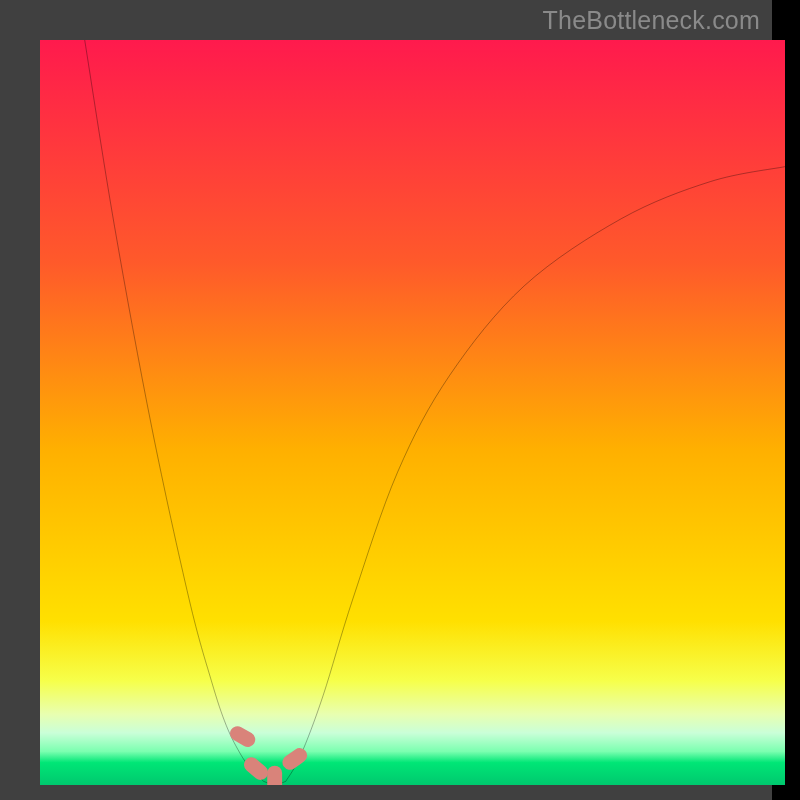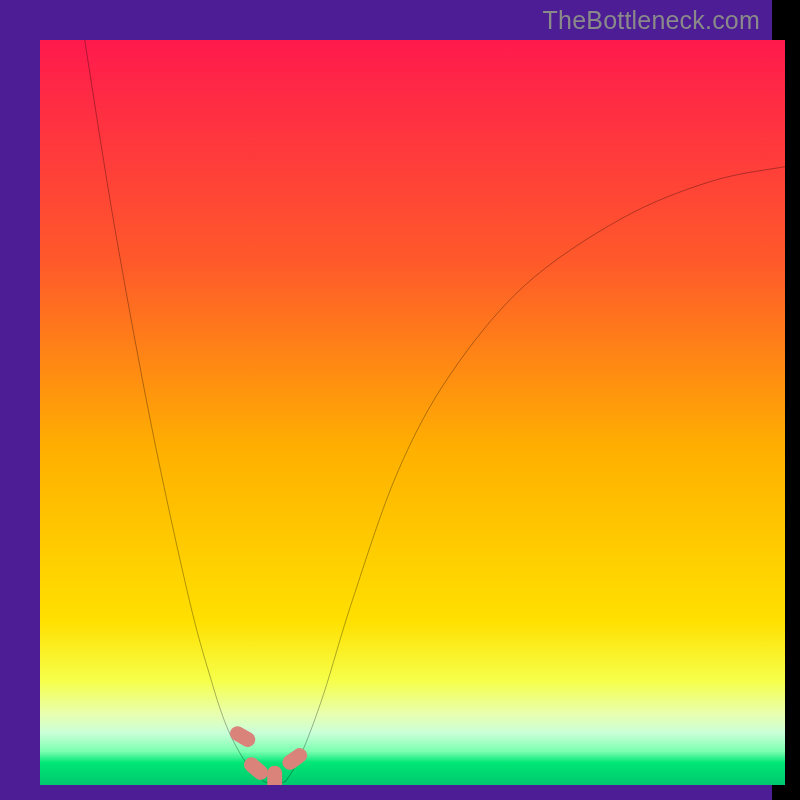--- a/index.html
+++ b/index.html
@@ -9,21 +9,21 @@
     height: 800px;
     background: #000;
     overflow: hidden;
   }
   .frame {
     position: absolute;
     left: 0;
     top: 0;
     width: 772px;
     height: 800px;
-    background: #4c1d95;
+    background: #404040;
   }
   .plot {
     position: absolute;
     left: 40px;
     top: 40px;
     width: 745px;
     height: 745px;
     overflow: hidden;
   }
   .gradient {

